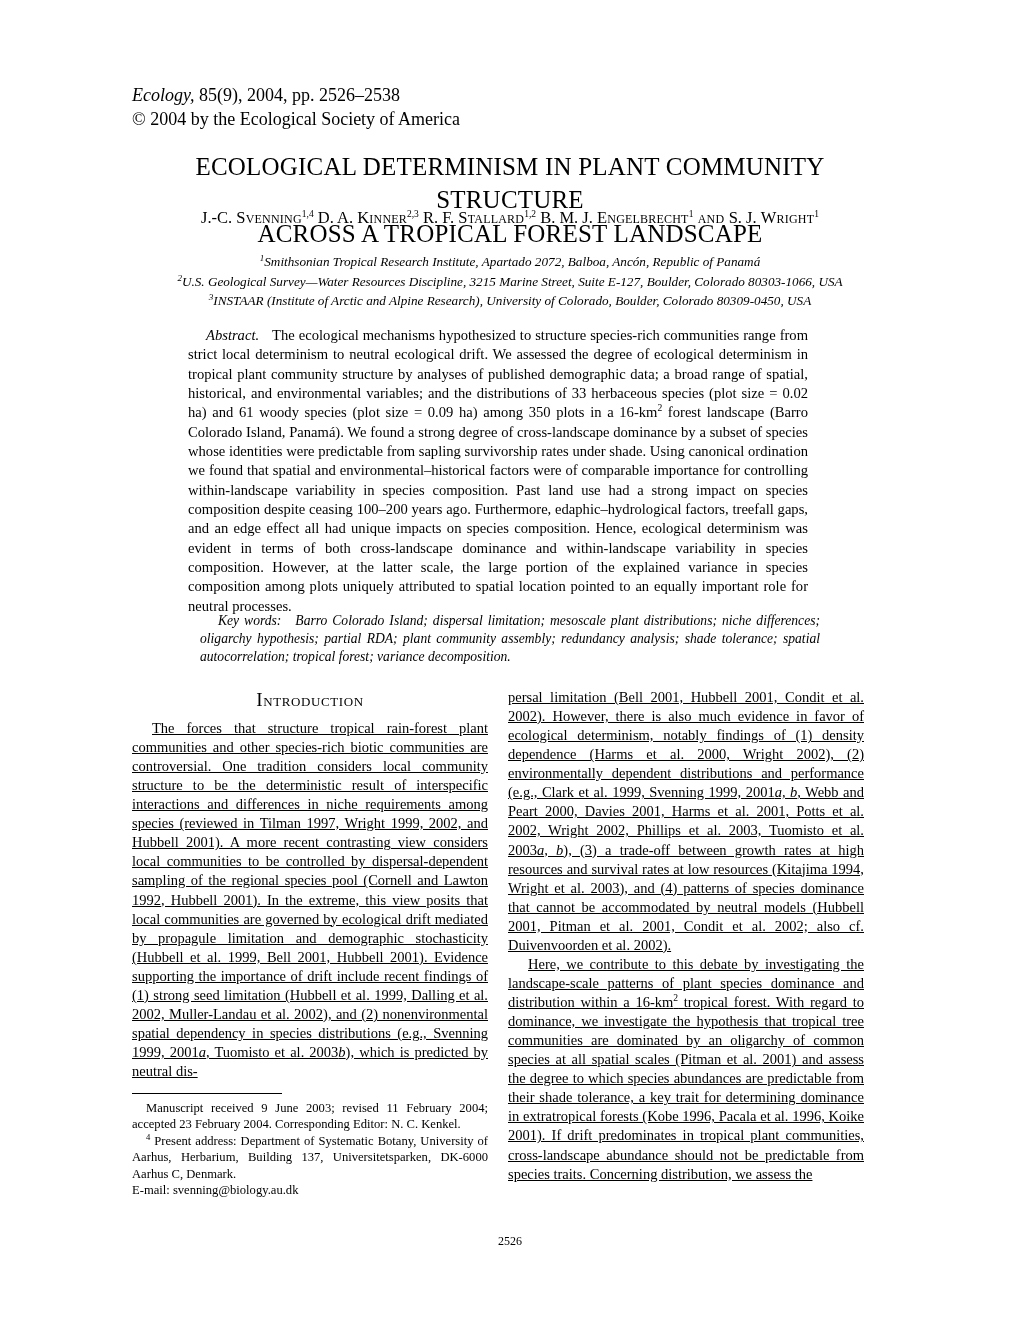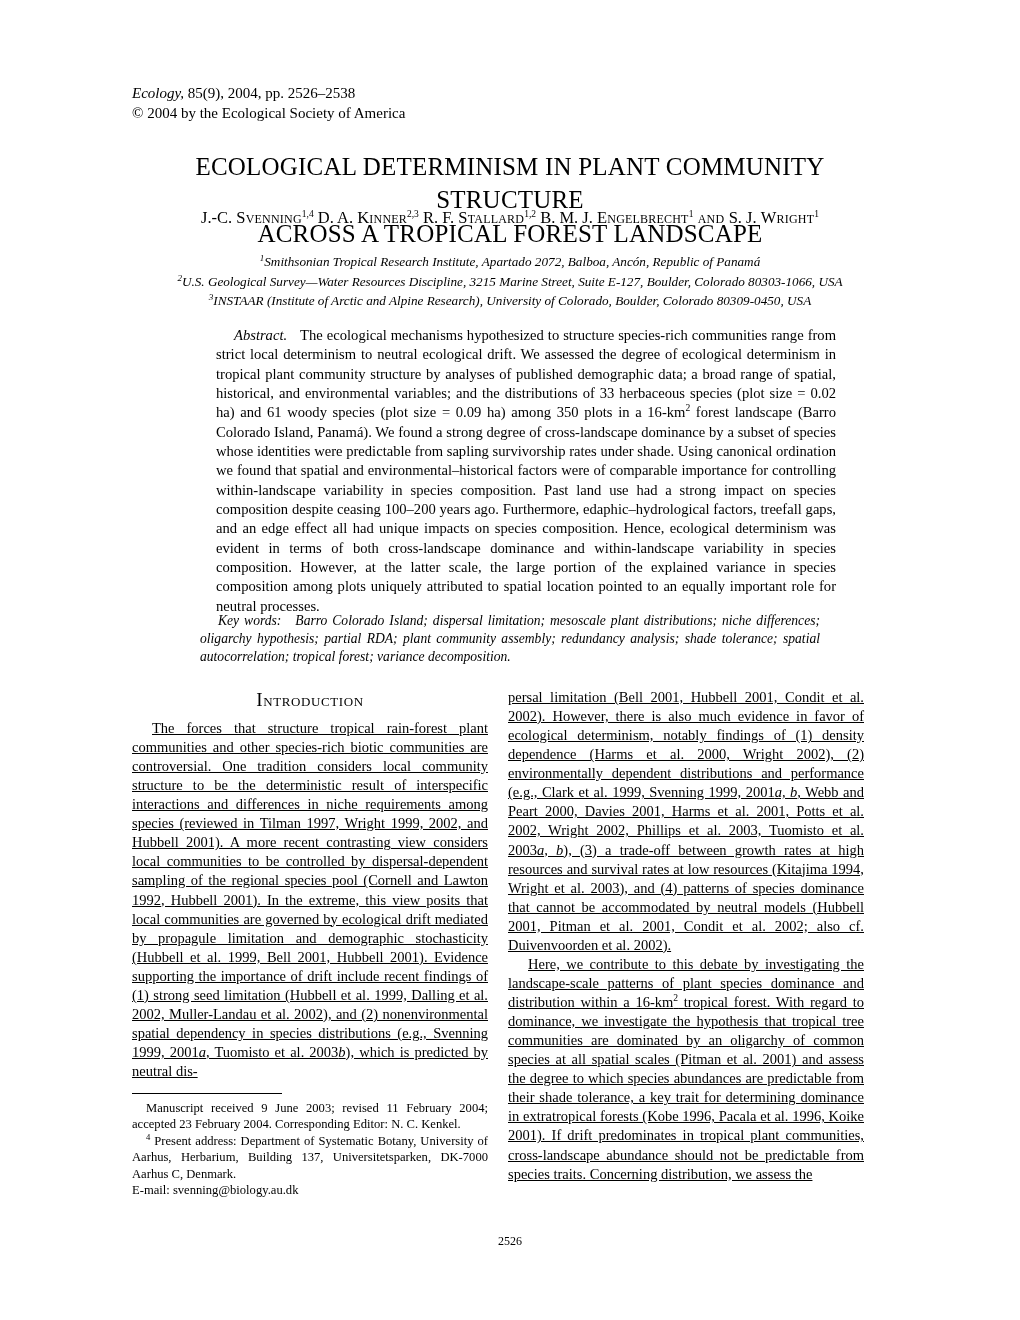--- a/index.html
+++ b/index.html
@@ -20,21 +20,21 @@
     left: 0; top: 0;
     width: 1020px;
     height: 1320px;
   }
 
   
   .journal-header {
     position: absolute;
     left: 132px;
     top: 84px;
-    font-size: 15px;
+    font-size: 18px;
     line-height: 1.32;
   }
   .journal-header .ital { font-style: italic; }
 
   
   .title-block {
     position: absolute;
     left: 140px;
     top: 150px;
     width: 740px;
@@ -78,21 +78,21 @@
   .affiliations sup {
     font-size: 9px;
     vertical-align: super;
     line-height: 0;
     font-style: italic;
   }
 
   
   .abstract {
     position: absolute;
-    left: 216px;
+    left: 188px;
     top: 326px;
     width: 620px;
     font-size: 14.6px;
     line-height: 1.325;
     text-align: justify;
     text-justify: inter-word;
   }
   .abstract .lead {
     font-style: italic;
     padding-left: 18px;
@@ -221,19 +221,19 @@
   </div>
 
   <div class="col col-right">
     <p class="cont"><span>persal limitation (Bell 2001, Hubbell 2001, Condit et al. 2002). However, there is also much evidence in favor of ecological determinism, notably findings of (1) density dependence (Harms et al. 2000, Wright 2002), (2) environmentally dependent distributions and performance (e.g., Clark et al. 1999, Svenning 1999, 2001</span><span class="ital">a, b</span><span>, Webb and Peart 2000, Davies 2001, Harms et al. 2001, Potts et al. 2002, Wright 2002, Phillips et al. 2003, Tuomisto et al. 2003</span><span class="ital">a, b</span><span>), (3) a trade-off between growth rates at high resources and survival rates at low resources (Kitajima 1994, Wright et al. 2003), and (4) patterns of species dominance that cannot be accommodated by neutral models (Hubbell 2001, Pitman et al. 2001, Condit et al. 2002; also cf. Duivenvoorden et al. 2002).</span></p>
     <p><span>Here, we contribute to this debate by investigating the landscape-scale patterns of plant species dominance and distribution within a 16-km</span><sup>2</sup><span> tropical forest. With regard to dominance, we investigate the hypothesis that tropical tree communities are dominated by an oligarchy of common species at all spatial scales (Pitman et al. 2001) and assess the degree to which species abundances are predictable from their shade tolerance, a key trait for determining dominance in extratropical forests (Kobe 1996, Pacala et al. 1996, Koike 2001). If drift predominates in tropical plant communities, cross-landscape abundance should not be predictable from species traits. Concerning distribution, we assess the</span></p>
   </div>
 
   <div class="footnote-rule"></div>
   <div class="footnote">
     <p>Manuscript received 9 June 2003; revised 11 February 2004; accepted 23 February 2004. Corresponding Editor: N. C. Kenkel.</p>
-    <p><sup>4</sup><span> Present address: Department of Systematic Botany, University of Aarhus, Herbarium, Building 137, Universitetsparken, DK-7000 Aarhus C, Denmark.</span></p>
+    <p><sup>4</sup><span> Present address: Department of Systematic Botany, University of Aarhus, Herbarium, Building 137, Universitetsparken, DK-6000 Aarhus C, Denmark.</span></p>
     <p class="noind">E-mail: svenning@biology.au.dk</p>
   </div>
 
   <div class="page-number">2526</div>
 
 </div>
 
 </body></html>

